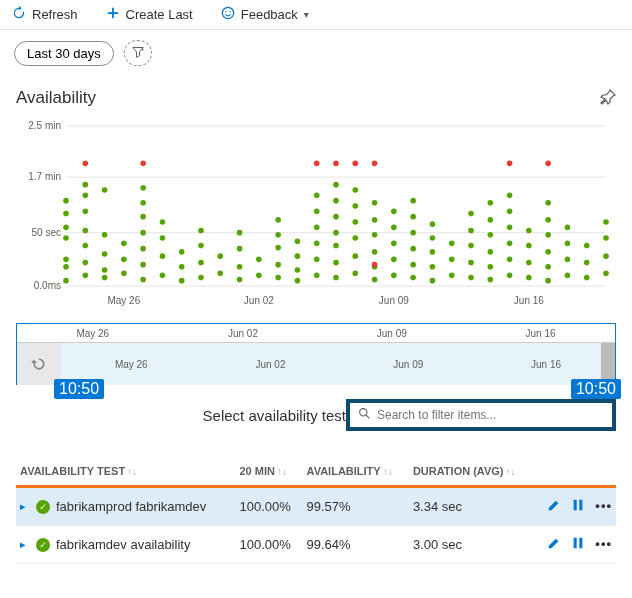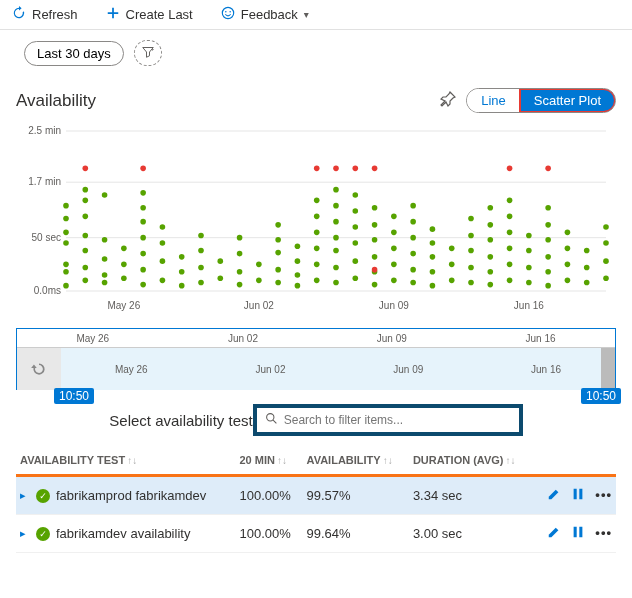--- a/index.html
+++ b/index.html
@@ -1,20 +1,20 @@
 <!DOCTYPE html>
 <html><head>
 <meta charset="utf-8">
 <style>
 * { box-sizing: border-box; margin: 0; padding: 0; font-family: 'Segoe UI', Arial, sans-serif; }
 body { background: #fff; width: 632px; height: 598px; overflow: hidden; font-size: 13px; color: #323130; }
 .toolbar { display: flex; align-items: center; gap: 28px; padding: 6px 12px; border-bottom: 1px solid #e1e1e1; }
 .toolbar-btn { display: flex; align-items: center; gap: 6px; cursor: pointer; color: #323130; }
 .toolbar-btn .icon { color: #0078d4; }
-.filter-row { display: flex; align-items: center; gap: 10px; padding: 10px 24px; }
+.filter-row { display: flex; align-items: center; gap: 10px; padding: 10px 14px; }
 .pill { border: 1px solid #8a8886; border-radius: 14px; padding: 4px 12px; font-size: 13px; cursor: pointer; background: #fff; }
 .filter-icon-btn { width: 28px; height: 26px; border: 1px dashed #8a8886; border-radius: 13px; display: flex; align-items: center; justify-content: center; cursor: pointer; color: #605e5c; }
 .section-header { display: flex; align-items: center; justify-content: space-between; padding: 12px 16px 8px; }
 .section-title { font-size: 17px; font-weight: 400; }
 .header-controls { display: flex; align-items: center; gap: 10px; }
 .pin-icon { color: #605e5c; cursor: pointer; }
 .toggle-group { display: flex; border: 1px solid #8a8886; border-radius: 14px; overflow: hidden; }
 .toggle-btn { padding: 4px 14px; font-size: 13px; cursor: pointer; background: #fff; color: #0078d4; border: none; }
 .toggle-btn.active { background: #0078d4; color: #fff; outline: 2px solid #e73a33; outline-offset: -1px; border-radius: 0 14px 14px 0; }
 .chart-area { padding: 0 16px; position: relative; }
@@ -22,25 +22,25 @@
 .axis-label { font-size: 10px; fill: #605e5c; }
 .timeline-wrap { position: relative; margin: 4px 16px 0; }
 .timeline-outer { border: 1px solid #0078d4; height: 62px; position: relative; background: #fff; }
 .timeline-top { height: 19px; border-bottom: 1px solid #ccc; display: flex; align-items: center; justify-content: space-around; font-size: 10px; color: #605e5c; }
 .timeline-bottom { height: 42px; display: flex; position: relative; }
 .history-btn { width: 44px; height: 42px; background: #e8e8e8; display: flex; align-items: center; justify-content: center; color: #888; }
 .range-strip { flex: 1; background: #e6f3fb; display: flex; align-items: center; justify-content: space-around; font-size: 10px; color: #605e5c; position: relative; }
 .range-handle-left, .range-handle-right { position: absolute; top: 0; width: 14px; height: 100%; background: #bbb; }
 .range-handle-left { left: 44px; }
 .range-handle-right { right: 0; }
-.time-badge { position: absolute; bottom: -14px; background: #0078d4; color: #fff; font-size: 12px; padding: 1px 5px; border-radius: 2px; }
+.time-badge { position: absolute; bottom: -14px; background: #0078d4; color: #fff; font-size: 16px; padding: 1px 5px; border-radius: 2px; }
 .time-badge.left { left: 38px; }
 .time-badge.right { right: -5px; }
 .test-section { padding: 14px 16px 0; }
-.test-header { display: flex; align-items: center; justify-content: center; margin-bottom: 10px; }
+.test-header { display: flex; align-items: center; justify-content: flex-end; margin-bottom: 26px; }
 .test-title { font-size: 15px; }
 .search-box { display: flex; align-items: center; border: 4px solid #0c4a6e; padding: 4px 8px; width: 270px; }
 .search-box input { border: none; outline: none; flex: 1; font-size: 12px; margin-left: 6px; }
 .table { width: 100%; border-collapse: collapse; }
 .table th { text-align: left; font-size: 11px; font-weight: 600; color: #605e5c; padding: 8px 4px; border-bottom: 3px solid #f97316; text-transform: uppercase; }
 .table td { padding: 10px 4px; font-size: 13px; border-bottom: 1px solid #f0f0f0; }
 .sort-icon { color: #aaa; font-size: 10px; margin-left: 2px; }
 .row-overall td { font-weight: 600; }
 .row-selected { background: #deecf9; }
 .test-name-cell { display: flex; align-items: center; gap: 6px; }
@@ -97,24 +97,20 @@
 </div>
 
 <div class="section-header">
   <div class="section-title">Availability</div>
   <div class="header-controls">
     <span class="pin-icon">
       <svg width="16" height="16" viewBox="0 0 16 16">
           <path d="M10 1l5 5-2 1-3 3v3l-2 2-2-4-4 4-1-1 4-4-4-2 2-2h3l3-3 1-2z" fill="none" stroke="currentColor" stroke-width="1.2"></path>
         </svg>
     </span>
-    <div class="toggle-group">
-      <button class="toggle-btn">Line</button>
-      <button class="toggle-btn active">Scatter Plot</button>
-    </div>
   </div>
 </div>
 
 <div class="chart-area">
   <svg class="chart-svg" viewBox="0 0 600 200">
     <g id="y-axis">
         <text x="45" y="173" class="axis-label" text-anchor="end">0.0ms</text>
         <text x="45" y="119.66666666666667" class="axis-label" text-anchor="end">50 sec</text>
         <text x="45" y="64.19999999999999" class="axis-label" text-anchor="end">1.7 min</text>
         <text x="45" y="13" class="axis-label" text-anchor="end">2.5 min</text>

